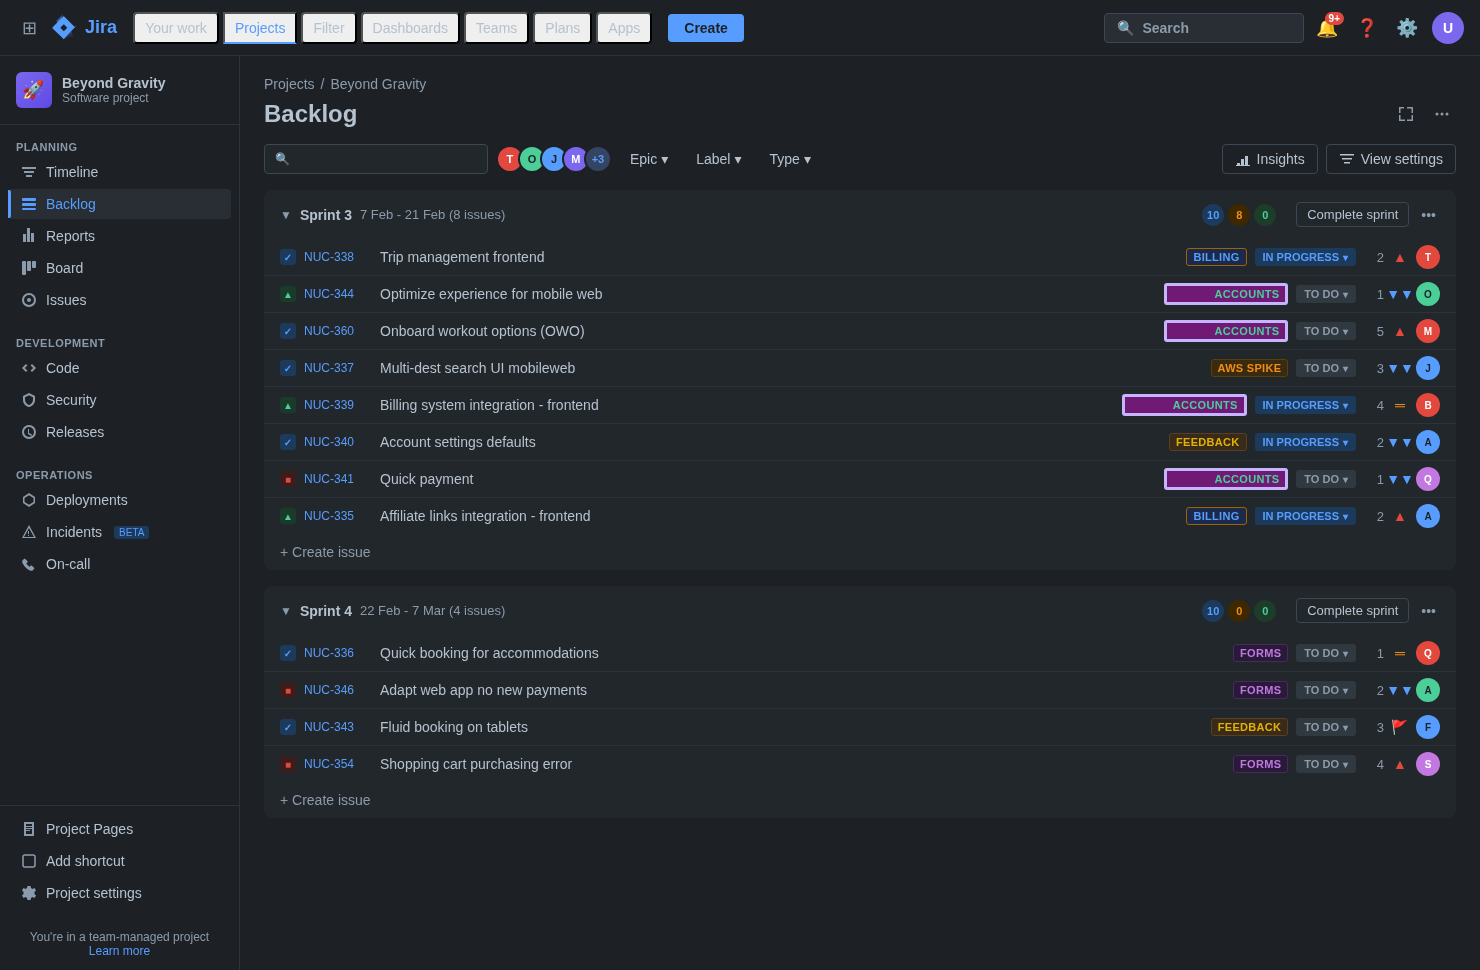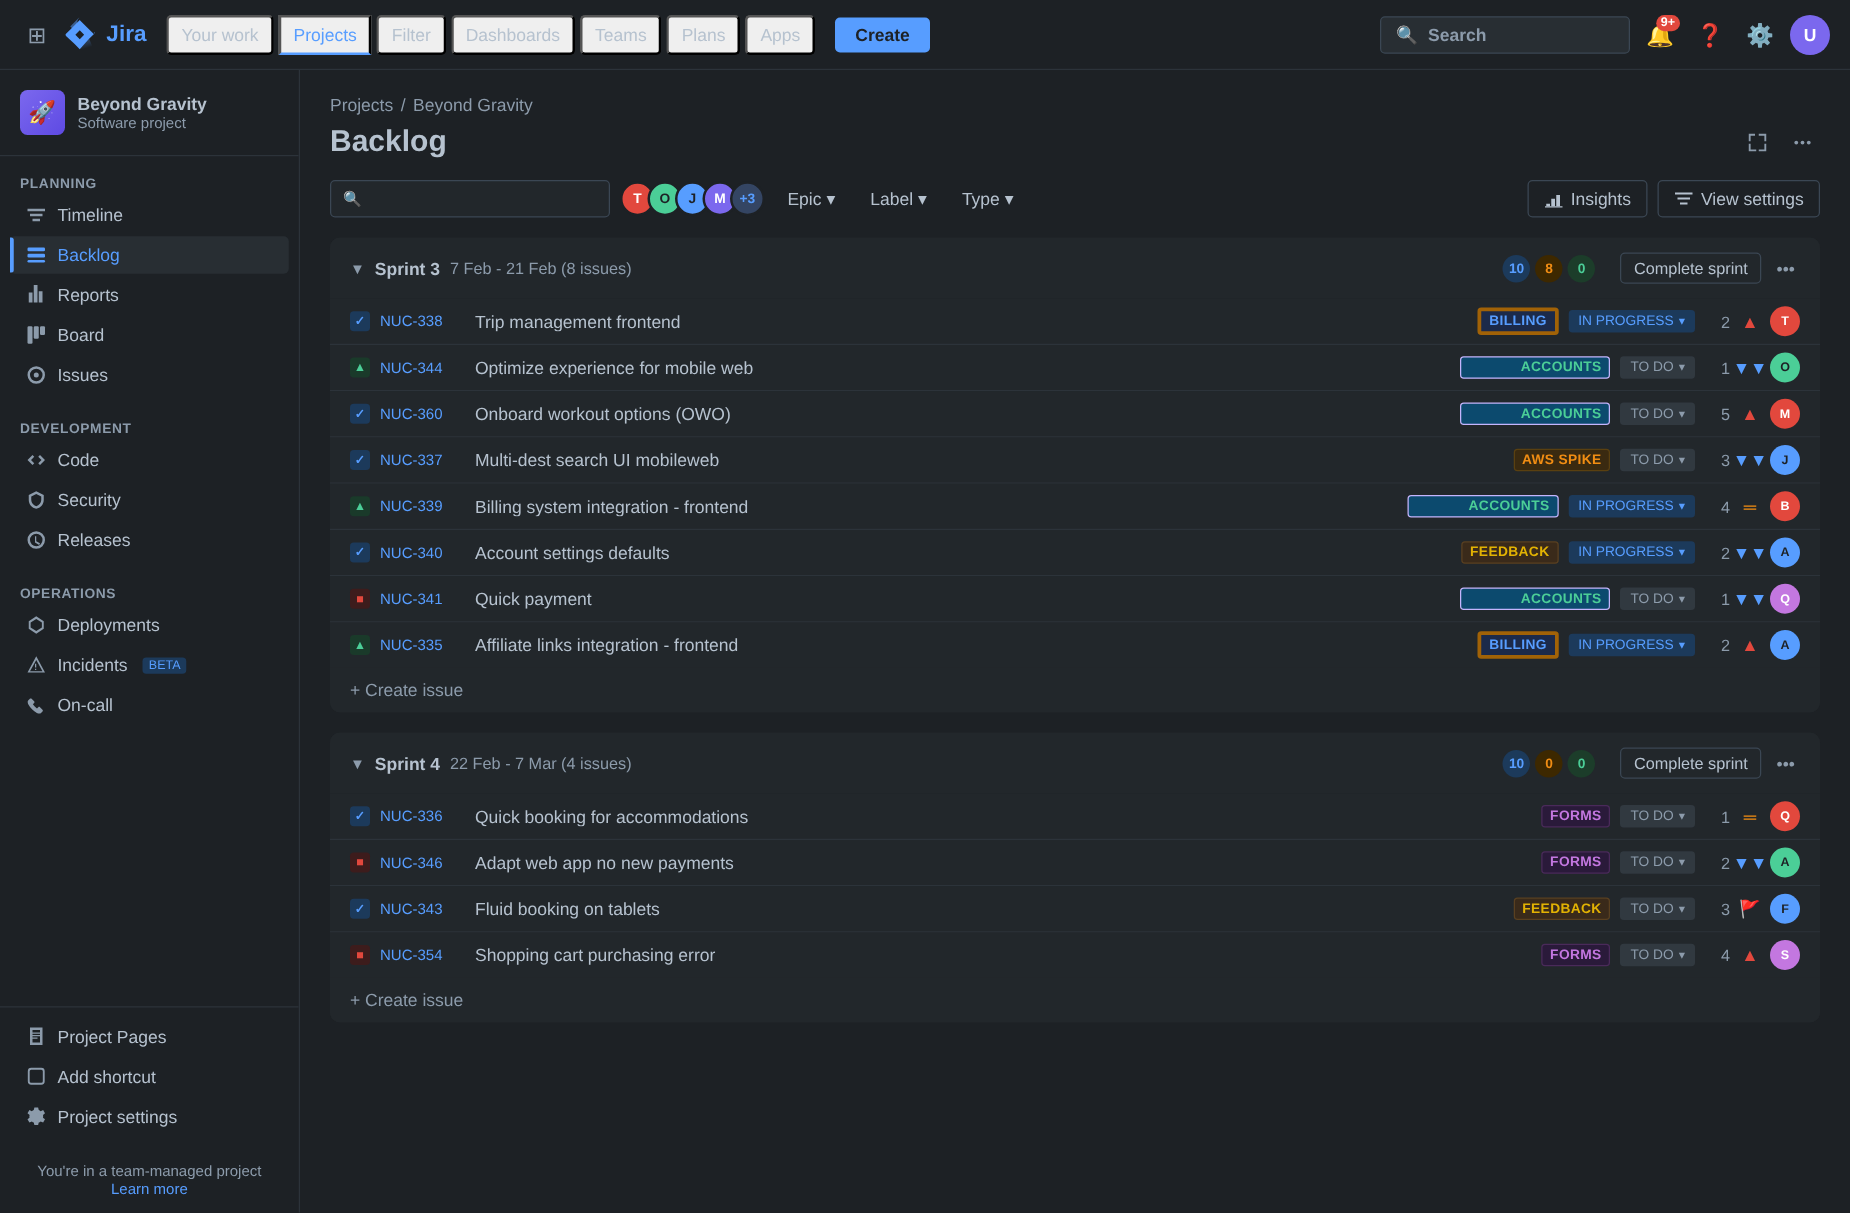--- a/index.html
+++ b/index.html
@@ -101,27 +101,27 @@
     .issue-row:last-child { border-bottom: none; }
     .issue-type-icon { width: 16px; height: 16px; border-radius: 3px; flex-shrink: 0; display: flex; align-items: center; justify-content: center; font-size: 10px; font-weight: 700; }
     .type-bug { background: #3d1c1c; color: #e2483d; }
     .type-task { background: #1c3a5b; color: #579dff; }
     .issue-key { color: #579dff; font-size: 12px; white-space: nowrap; flex-shrink: 0; min-width: 68px; }
     .issue-title { flex: 1; color: #b6c2cf; font-size: 14px; overflow: hidden; text-overflow: ellipsis; white-space: nowrap; }
     .issue-label {
       padding: 2px 6px; border-radius: 3px; font-size: 11px; font-weight: 700;
       flex-shrink: 0; letter-spacing: 0.3px;
     }
-    .label-billing { background: #1c2a4a; color: #579dff; border: 3px solid #a16207; }
-    .label-accounts { background: #0c4a6e; color: #4bce97; border: 1px solid #c4b5fd; padding-left: 48px; }
+    .label-billing { background: #1c2a4a; color: #579dff; border: 1px solid #a16207; }
+    .label-accounts { background: #701a75; color: #4bce97; border: 3px solid #c4b5fd; padding-left: 48px; }
     .label-aws { background: #3a2a10; color: #f18d13; border: 1px solid #5a4010; }
     .label-feedback { background: #3a2a1a; color: #e2b203; border: 1px solid #5a4020; }
     .label-forms { background: #2a1a3a; color: #c377e0; border: 1px solid #4a2a5a; }
     .issue-status { flex-shrink: 0; }
-    .status-badge { padding: 3px 8px; border-radius: 3px; font-size: 11px; font-weight: 400; display: flex; align-items: center; gap: 4px; white-space: nowrap; cursor: pointer; }
+    .status-badge { padding: 3px 8px; border-radius: 3px; font-size: 11px; font-weight: 700; display: flex; align-items: center; gap: 4px; white-space: nowrap; cursor: pointer; }
     .status-in-progress { background: #1c3a5b; color: #579dff; }
     .status-todo { background: #313940; color: #8c9bab; }
     .issue-num { color: #8c9bab; font-size: 13px; min-width: 20px; text-align: right; flex-shrink: 0; }
     .priority-icon { flex-shrink: 0; width: 16px; height: 16px; display: flex; align-items: center; justify-content: center; }
     .issue-avatar { width: 24px; height: 24px; border-radius: 50%; flex-shrink: 0; overflow: hidden; display: flex; align-items: center; justify-content: center; font-size: 10px; font-weight: 700; }
     .priority-up { color: #e2483d; }
     .priority-down { color: #579dff; }
     .priority-medium { color: #f18d13; }
 
     

